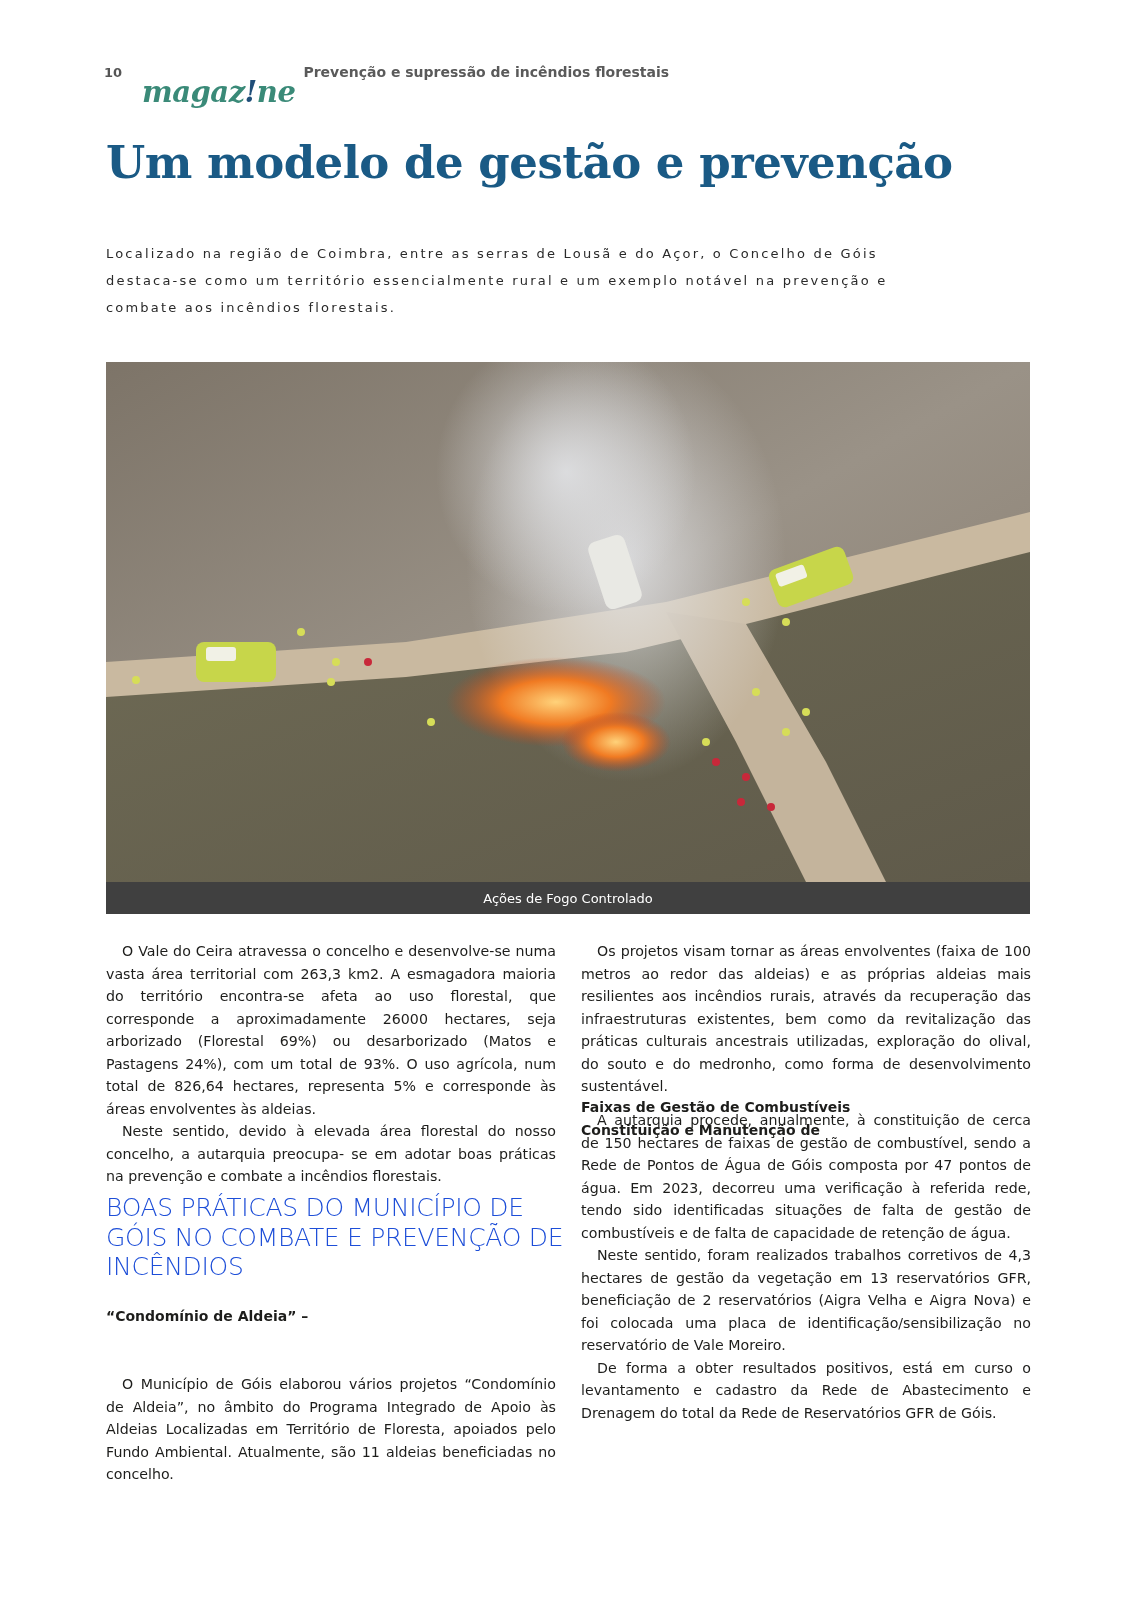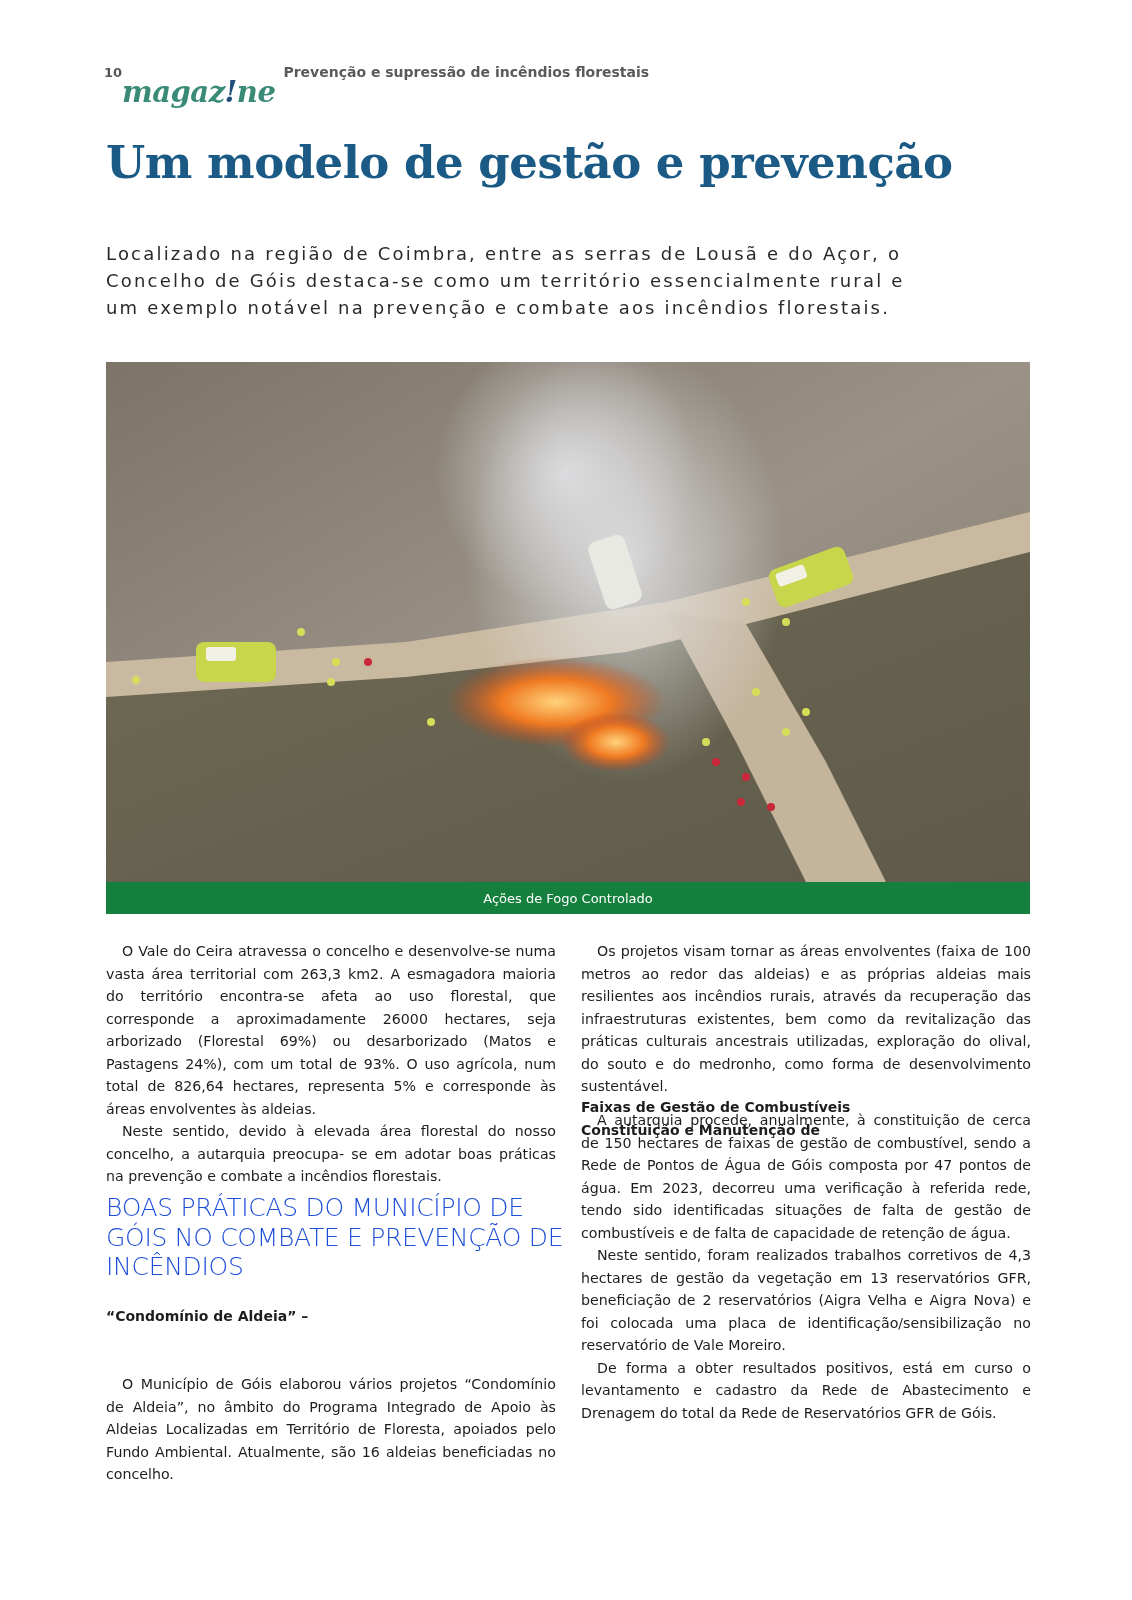--- a/index.html
+++ b/index.html
@@ -1,31 +1,31 @@
 <!DOCTYPE html>
 <html><head>
   <meta charset="utf-8">
   <style>
     * { box-sizing: border-box; margin: 0; padding: 0; }
     html, body { width: 1132px; height: 1600px; background: #ffffff; }
     body { position: relative; font-family: "Liberation Sans", sans-serif; color: #1d1d1b; overflow: hidden; }
 
     .header { position: absolute; left: 104px; top: 56px; height: 32px; display: flex; align-items: center; }
-    .page-num { font-family: "DejaVu Sans", sans-serif; font-weight: bold; font-size: 13px; color: #555; margin-right: 0; }
+    .page-num { font-family: "DejaVu Sans", sans-serif; font-weight: bold; font-size: 13px; color: #555; margin-right: 20px; }
     .logo { font-family: "DejaVu Serif", serif; font-style: italic; font-weight: bold; font-size: 29px; color: #3a8a78; letter-spacing: -0.5px; line-height: 1; margin-right: 8px; position: relative; top: -2px; margin-top: 44px; }
     .logo .dot { color: #1f4e79; }
     .section-title { font-family: "DejaVu Sans", sans-serif; font-weight: bold; font-size: 14px; color: #5a5a5a; }
 
     .title { position: absolute; left: 106px; top: 138px; font-family: "DejaVu Serif", serif; font-size: 45px; color: #1a5a85; letter-spacing: -0.5px; line-height: 1.1; }
 
-    .lead { position: absolute; left: 106px; top: 240px; width: 820px; font-family: "DejaVu Sans", sans-serif; font-size: 18px; line-height: 27px; letter-spacing: 2.2px; color: #2a2a2a; }
+    .lead { position: absolute; left: 106px; top: 240px; width: 820px; font-family: "DejaVu Sans", sans-serif; font-size: 13px; line-height: 27px; letter-spacing: 2.2px; color: #2a2a2a; }
 
     .photo { position: absolute; left: 106px; top: 362px; width: 924px; height: 520px; overflow: hidden; background: #8a7f72; }
     .photo svg { display: block; width: 100%; height: 100%; }
-    .caption-bar { position: absolute; left: 106px; top: 882px; width: 924px; height: 32px; background: #15803d; display: flex; align-items: center; justify-content: center; }
+    .caption-bar { position: absolute; left: 106px; top: 882px; width: 924px; height: 32px; background: #404040; display: flex; align-items: center; justify-content: center; }
     .caption-bar span { color: #ffffff; font-size: 13px; font-family: "DejaVu Sans", sans-serif; }
 
     .col { position: absolute; width: 450px; font-family: "DejaVu Sans", sans-serif; font-size: 14.2px; line-height: 22.5px; color: #1d1d1b; text-align: justify; }
     .col p { text-indent: 16px; }
     .col-left { left: 106px; top: 940px; }
     .col-right { left: 581px; top: 940px; }
 
     .h2 { position: absolute; left: 106px; top: 1193px; width: 460px; font-family: "DejaVu Sans", sans-serif; font-weight: 200; font-size: 25px; line-height: 29.5px; color: #1d4ed8; letter-spacing: -0.3px; }
 
     .h3 { font-family: "DejaVu Sans", sans-serif; font-weight: bold; font-size: 14px; line-height: 22.5px; color: #1d1d1b; }
@@ -117,21 +117,21 @@
   <p>Neste sentido, devido à elevada área florestal do nosso concelho, a autarquia preocupa- se em adotar boas práticas na prevenção e combate a incêndios florestais.</p>
 </div>
 
 <h2 class="h2">BOAS PRÁTICAS DO MUNICÍPIO DE GÓIS NO COMBATE E PREVENÇÃO DE INCÊNDIOS</h2>
 
 <div class="col block" style="left:106px; top:1305px;">
   <div class="h3">“Condomínio de Aldeia” –</div>
 </div>
 
 <div class="col block" style="left:106px; top:1373px;">
-  <p>O Município de Góis elaborou vários projetos “Condomínio de Aldeia”, no âmbito do Programa Integrado de Apoio às Aldeias Localizadas em Território de Floresta, apoiados pelo Fundo Ambiental. Atualmente, são 16 aldeias beneficiadas no concelho.</p>
+  <p>O Município de Góis elaborou vários projetos “Condomínio de Aldeia”, no âmbito do Programa Integrado de Apoio às Aldeias Localizadas em Território de Floresta, apoiados pelo Fundo Ambiental. Atualmente, são 11 aldeias beneficiadas no concelho.</p>
 </div>
 
 <div class="col col-right">
   <p>Os projetos visam tornar as áreas envolventes (faixa de 100 metros ao redor das aldeias) e as próprias aldeias mais resilientes aos incêndios rurais, através da recuperação das infraestruturas existentes, bem como da revitalização das práticas culturais ancestrais utilizadas, exploração do olival, do souto e do medronho, como forma de desenvolvimento sustentável.</p>
 </div>
 
 <div class="col block" style="left:581px; top:1096px;">
   <div class="h3">Faixas de Gestão de Combustíveis</div>
   <div class="h3">Constituição e Manutenção de</div>
 </div>

